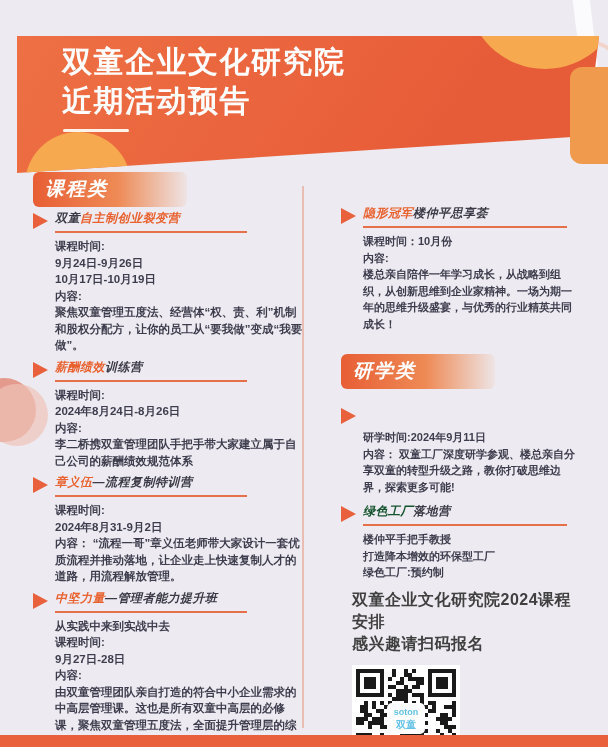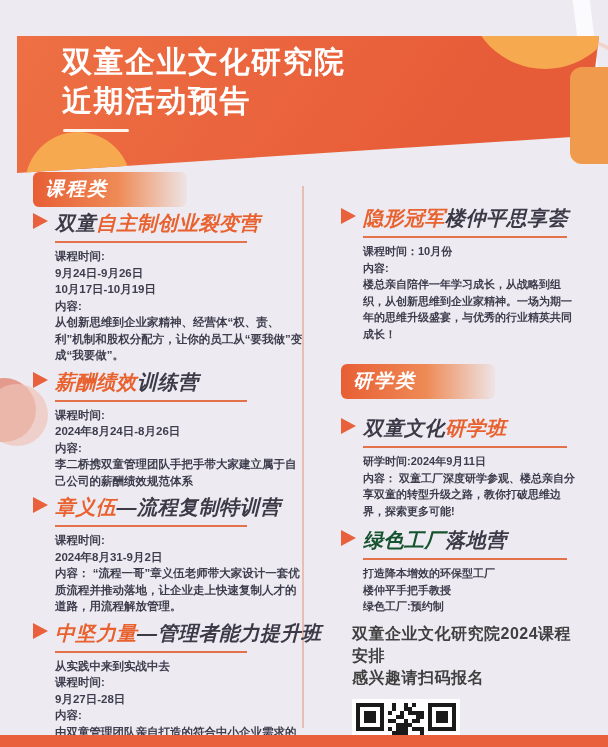--- a/index.html
+++ b/index.html
@@ -37,21 +37,21 @@
     background:linear-gradient(90deg,#E85E35 0%,#EE8A55 55%,rgba(243,166,122,0.10) 100%);
     font-family:Liberation Mono, monospace;
   }
   .badge-left{margin:0 0 3px 0;}
   .badge-right{margin:14px 0 16px 0;}
   
   .course-item{margin-bottom:5px;}
   .col-right .course-item{margin-bottom:8px;}
   .title-row{display:flex;align-items:flex-start;}
   .tri{width:0;height:0;border-left:15px solid #E8613C;border-top:8px solid transparent;border-bottom:8px solid transparent;margin:3px 7px 0 0;flex:none;}
-  .course-title{font-size:20px;font-weight:bold;font-style:italic;letter-spacing:.5px;color:#3B3A46;padding-bottom:4px;border-bottom:2px solid #E4714A;white-space:nowrap;}
+  .course-title{font-size:12px;font-weight:bold;font-style:italic;letter-spacing:.5px;color:#3B3A46;padding-bottom:4px;border-bottom:2px solid #E4714A;white-space:nowrap;}
   .col-left .course-title{width:192px;}
   .col-right .course-title{width:204px;}
   .tp-dark{color:#3B3A46;}
   .tp-accent{color:#E8612F;}
   .tp-green{color:#14532d;}
   .course-body{margin:5px 0 0 22px;font-size:11.5px;line-height:16.5px;color:#3E3D4D;font-weight:600;}
   .col-right .course-body{font-size:11px;}
   
   .promo{margin:8px 0 0 11px;color:#404040;font-size:16px;font-weight:bold;line-height:22px;letter-spacing:.5px;}
   .qr-box{margin:10px 0 0 11px;width:108px;height:108px;}
@@ -84,21 +84,21 @@
         <div class="course-item">
           <div class="title-row">
             <span class="tri"></span>
             <span class="course-title"><span class="tp-dark">双童</span><span class="tp-accent">自主制创业裂变营</span></span>
           </div>
           <div class="course-body">
             <div class="body-line">课程时间:</div>
             <div class="body-line">9月24日-9月26日</div>
             <div class="body-line">10月17日-10月19日</div>
             <div class="body-line">内容:</div>
-            <div class="body-line">从创新思维到企业家精神、经营体“权、责、利”机制和股权分配方，让你的员工从“要我做”变成“我要做”。</div>
+            <div class="body-line">聚焦双童管理五度法、经营体“权、责、利”机制和股权分配方，让你的员工从“要我做”变成“我要做”。</div>
           </div>
         </div>
         <div class="course-item">
           <div class="title-row">
             <span class="tri"></span>
             <span class="course-title"><span class="tp-accent">薪酬绩效</span><span class="tp-dark">训练营</span></span>
           </div>
           <div class="course-body">
             <div class="body-line">课程时间:</div>
             <div class="body-line">2024年8月24日-8月26日</div>
@@ -145,35 +145,34 @@
             <div class="body-line">内容:</div>
             <div class="body-line">楼总亲自陪伴一年学习成长，从战略到组织，从创新思维到企业家精神。一场为期一年的思维升级盛宴，与优秀的行业精英共同成长！</div>
           </div>
         </div>
       </div>
     <div class="badge badge-right">研学类</div>
     <div id="right-items">
         <div class="course-item">
           <div class="title-row">
             <span class="tri"></span>
-            <span class="course-title"><span class="tp-dark">双童文化</span><span class="tp-accent">研学班</span></span>
           </div>
           <div class="course-body">
             <div class="body-line">研学时间:2024年9月11日</div>
             <div class="body-line">内容： 双童工厂深度研学参观、楼总亲自分享双童的转型升级之路，教你打破思维边界，探索更多可能!</div>
           </div>
         </div>
         <div class="course-item">
           <div class="title-row">
             <span class="tri"></span>
             <span class="course-title"><span class="tp-green">绿色工厂</span><span class="tp-dark">落地营</span></span>
           </div>
           <div class="course-body">
+            <div class="body-line">楼仲平手把手教授</div>
             <div class="body-line">打造降本增效的环保型工厂</div>
-            <div class="body-line">楼仲平手把手教授</div>
             <div class="body-line">绿色工厂:预约制</div>
           </div>
         </div>
       </div>
     <div class="promo">
       <div>双童企业文化研究院2024课程安排</div>
       <div>感兴趣请扫码报名</div>
     </div>
     <div class="qr-box" id="qr-box"><svg xmlns="http://www.w3.org/2000/svg" width="108" height="108" viewBox="0 0 108 108">
           <rect width="108" height="108" fill="#FFFFFF"></rect>

